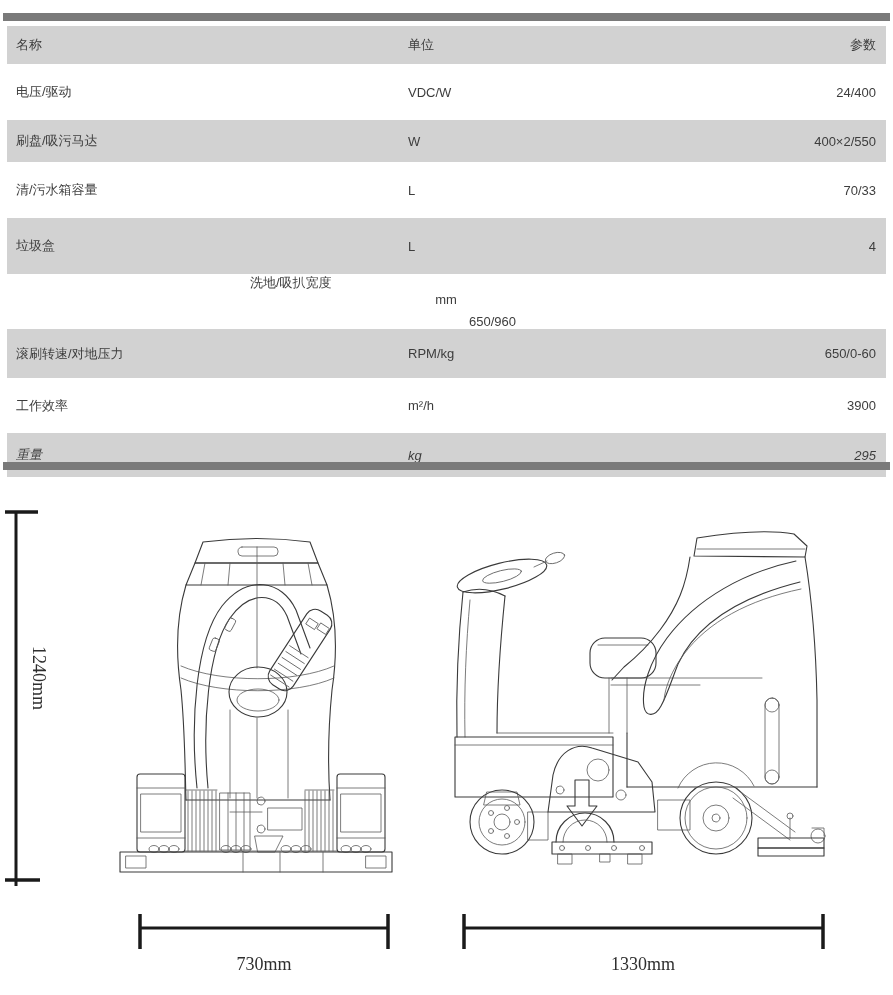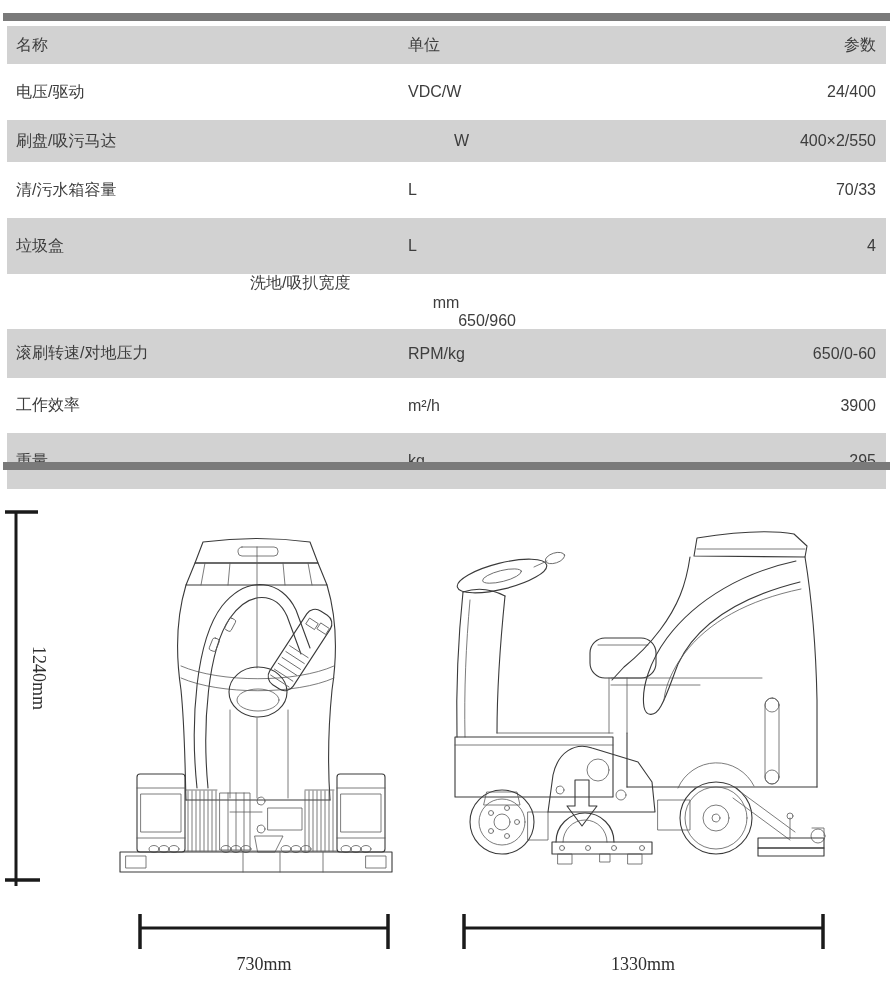--- a/index.html
+++ b/index.html
@@ -13,31 +13,31 @@
     position:absolute;left:3px;right:3px;height:8px;background:#7a7a7a;
   }
   .bar-top{top:13px;}
   .bar-bottom{top:462px;}
   .spec-table{
     position:absolute;top:26px;left:7px;right:7px;
   }
   .spec-row{
     display:flex;align-items:center;
     padding:0 10px 0 9px;
-    font-size:16px;color:#3d3d3d;
+    font-size:13px;color:#3d3d3d;
   }
   .spec-row.shaded{background:#d2d2d2;}
   .spec-row.header{height:38px;}
   .spec-row.tall{height:56px;justify-content:center;}
-  .spec-row.r2{height:42px;gap:46px;}
+  .spec-row.r2{height:42px;}
   .spec-row.r4{height:56px;}
   .spec-row.r5{height:55px;flex-direction:column;}
   .spec-row.r6{height:49px;}
   .spec-row.r7{height:55px;}
-  .spec-row.r8{height:56px;}
+  .spec-row.r8{height:44px;font-style:italic;}
   .col-name{width:392px;}
   .col-unit{flex:1;}
   .col-value{min-width:140px;text-align:right;}
   
   .drawing-area{
     position:absolute;top:470px;left:0;width:893px;height:525px;
   }
   .drawing-area svg{display:block;}
   .dim-line{stroke:#1a1a1a;stroke-width:3;fill:none;}
   .dim-cap{stroke:#1a1a1a;stroke-width:3.5;fill:none;}

